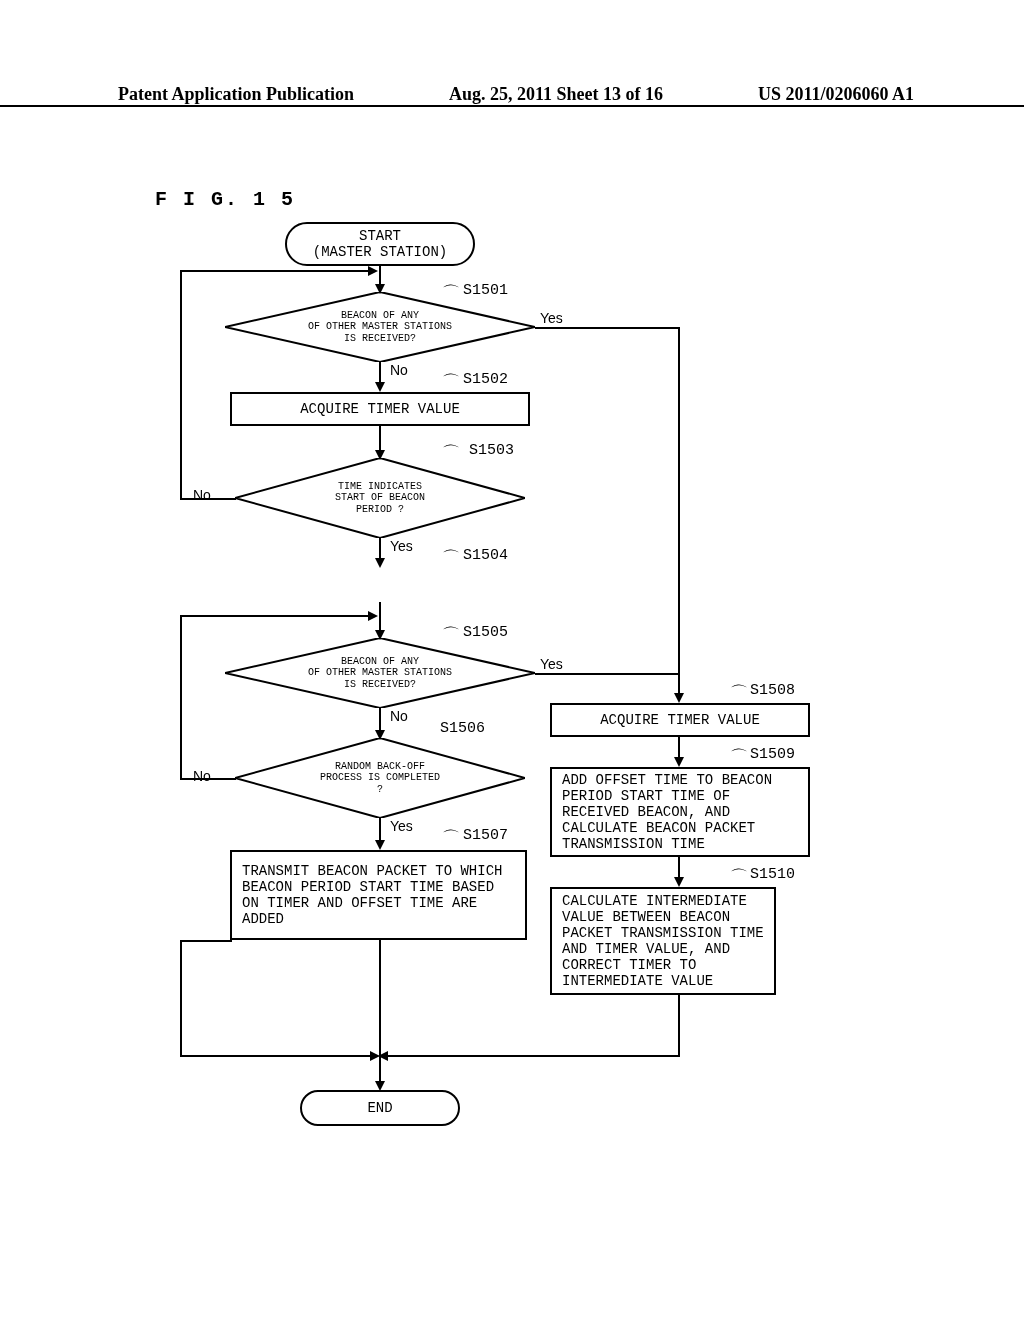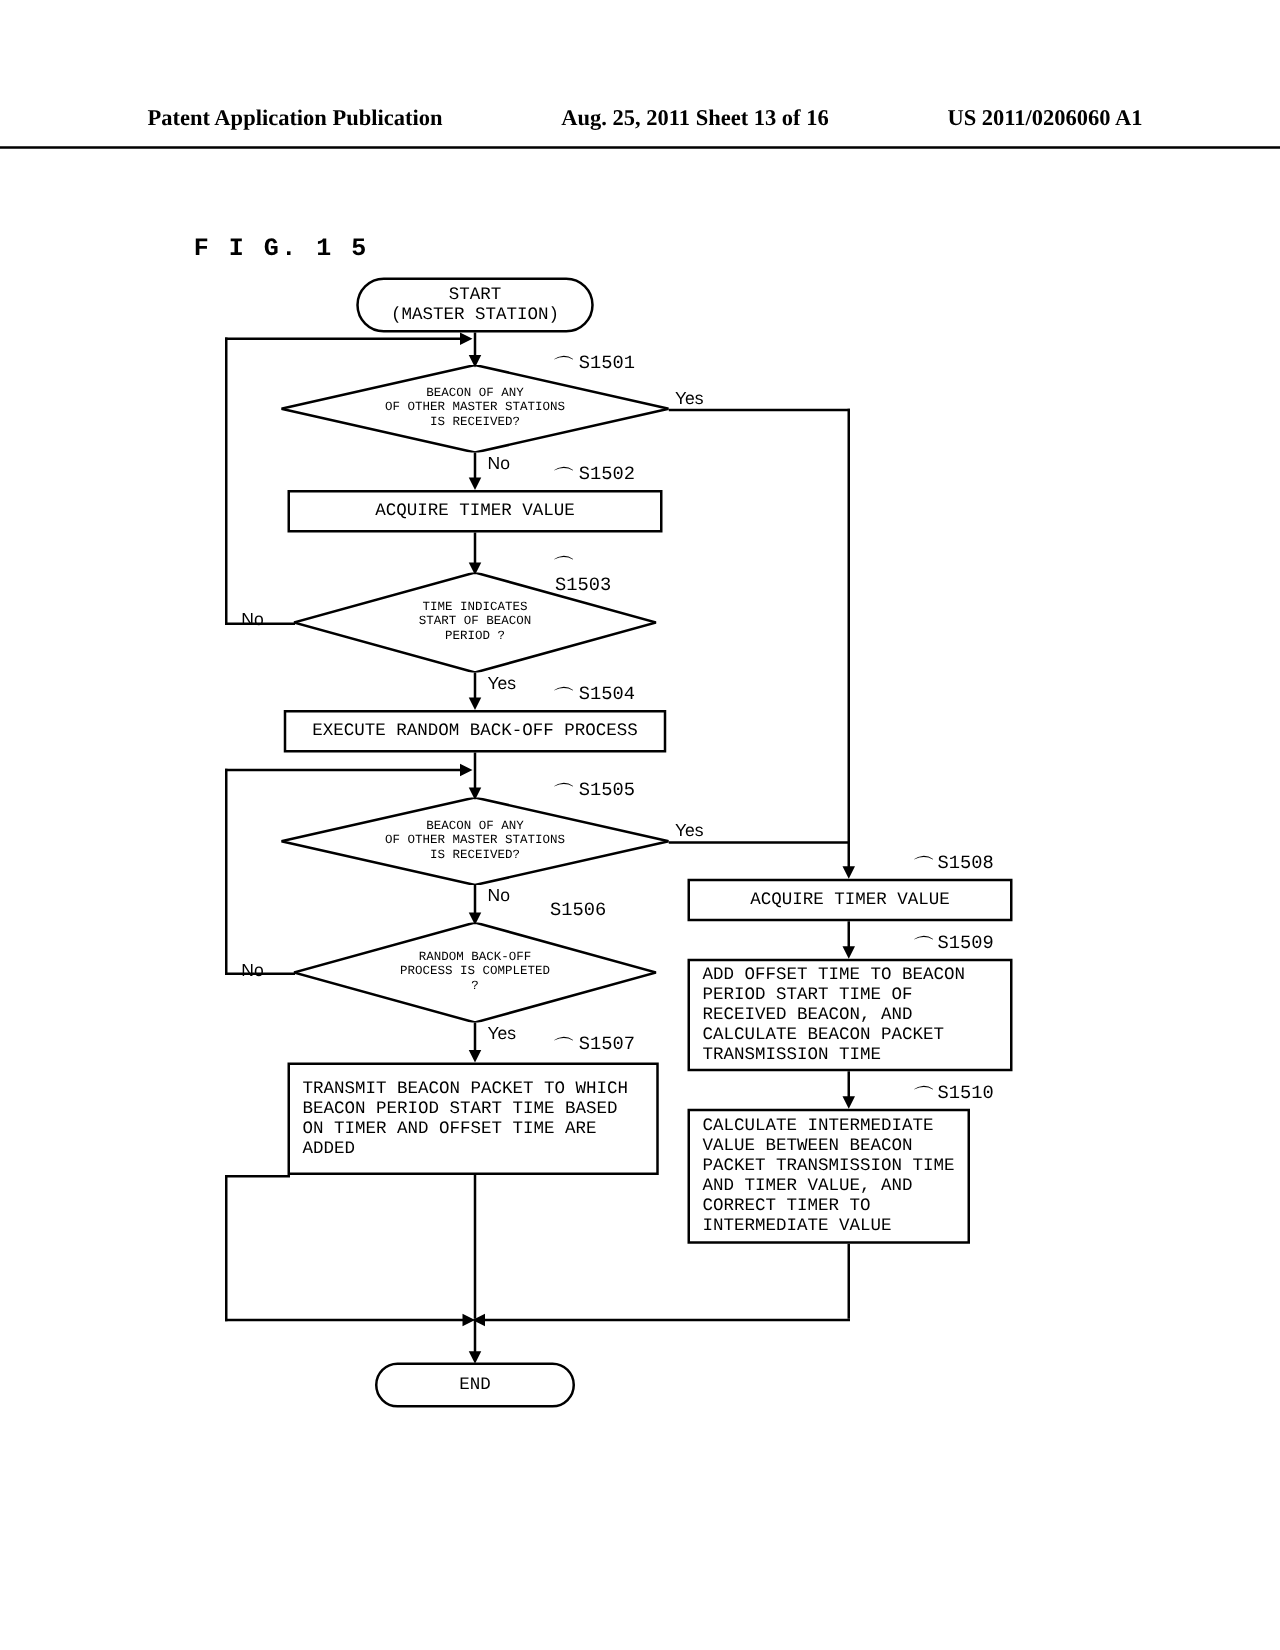--- a/index.html
+++ b/index.html
@@ -14,21 +14,21 @@
     position: relative;
     width: 1024px;
     height: 1320px;
   }
   .header {
     position: absolute;
     top: 84px;
     left: 0;
     width: 1024px;
     border-bottom: 2px solid #000;
-    padding-bottom: 12px;
+    padding-bottom: 0;
     display: flex;
     justify-content: space-between;
     font-weight: bold;
     font-size: 18px;
   }
   .header-left { margin-left: 118px; }
   .header-center { }
   .header-right { margin-right: 110px; }
   .fig-title {
     position: absolute;
@@ -176,36 +176,33 @@
     <div class="decision-wrap" style="left:115px; top:248px; width:290px; height:80px;">
       <svg class="decision-svg" width="290" height="80">
         <polygon points="145,0 290,40 145,80 0,40" fill="none" stroke="#000" stroke-width="2"></polygon>
       </svg>
       <div class="decision-text">
         <span style="white-space:pre;">TIME INDICATES
 START OF BEACON
 PERIOD ?</span>
       </div>
     </div>
-    <div class="step-label" style="left:324px; top:232px;margin-top:18px;">S1503</div>
+    <div class="step-label" style="left:349px; top:232px;">S1503</div>
     <div class="tilde" style="left:322px; top:231px;">⌒</div>
 
     <div class="label" style="left:73px; top:277px;">No</div>
     <div class="arrow-line" style="left:60px; top:288px; width:56px; height:2px;"></div>
     <div class="arrow-line" style="left:60px; top:60px; width:2px; height:230px;"></div>
     <div class="arrow-line" style="left:60px; top:60px; width:190px; height:2px;"></div>
     <div class="arrow-head-right" style="left:248px; top:56px;"></div>
 
     <div class="label" style="left:270px; top:328px;">Yes</div>
     <div class="arrow-line" style="left:259px; top:328px; width:2px; height:22px;"></div>
     <div class="arrow-head-down" style="left:255px; top:348px;"></div>
 
-    <div class="shape process" style="left:107px; top:358px; width:306px; height:34px;">
-      <span>EXECUTE RANDOM BACK-OFF PROCESS</span>
-    </div>
     <div class="step-label" style="left:343px; top:337px;">S1504</div>
     <div class="tilde" style="left:322px; top:336px;">⌒</div>
 
     <div class="arrow-line" style="left:259px; top:392px; width:2px; height:30px;"></div>
     <div class="arrow-head-down" style="left:255px; top:420px;"></div>
 
     <div class="decision-wrap" style="left:105px; top:428px; width:310px; height:70px;">
       <svg class="decision-svg" width="310" height="70">
         <polygon points="155,0 310,35 155,70 0,35" fill="none" stroke="#000" stroke-width="2"></polygon>
       </svg>

